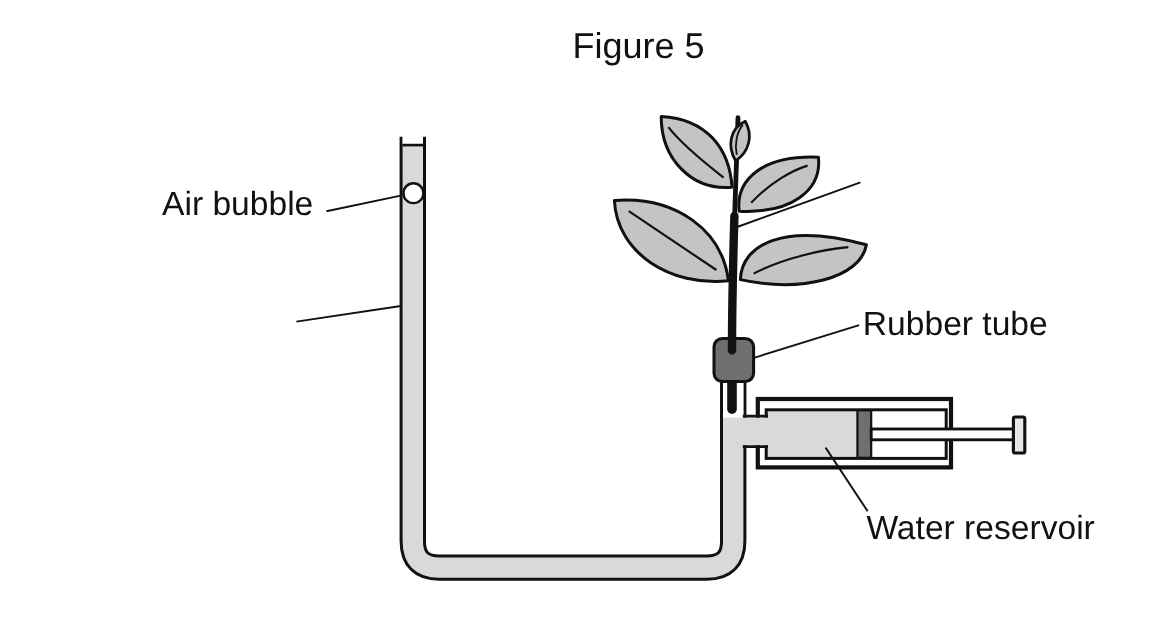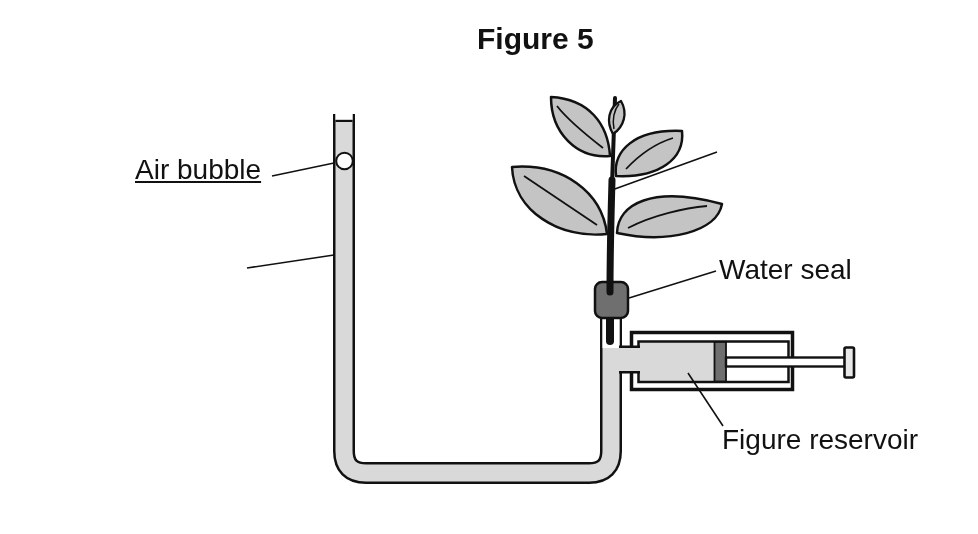--- a/index.html
+++ b/index.html
@@ -14,25 +14,25 @@
   .label{
     position:absolute;
     font-size:28px;
     color:#111;
     line-height:1.1;
     white-space:pre;
   }
   .title{
     position:absolute;
     font-size:30px;
-    font-weight:bold;
+    font-weight:normal;
     color:#111;
     white-space:pre;
   }
-  .lbl-air{left:135px;top:155px;text-decoration:underline;}
+  .lbl-air{left:135px;top:155px;}
   .lbl-cap{left:50px;top:253px;}
   .lbl-shoot{left:723px;top:141px;}
   .lbl-seal{left:719px;top:255px;}
   .lbl-water{left:722px;top:425px;}
   .ttl{left:477px;top:22px;}
 </style>
 </head>
 <body>
 
 <div class="stage">
@@ -98,17 +98,17 @@
       <path d="M688,373 L723,426"></path>
     </g>
   </svg>
 
   <div class="title ttl">Figure 5</div>
 
   <div class="label lbl-air">Air bubble</div>
 
 
 
-  <div class="label lbl-seal">Water seal</div>
+  <div class="label lbl-seal">Rubber tube</div>
 
-  <div class="label lbl-water">Figure reservoir</div>
+  <div class="label lbl-water">Water reservoir</div>
 
 </div>
 
 </body></html>

